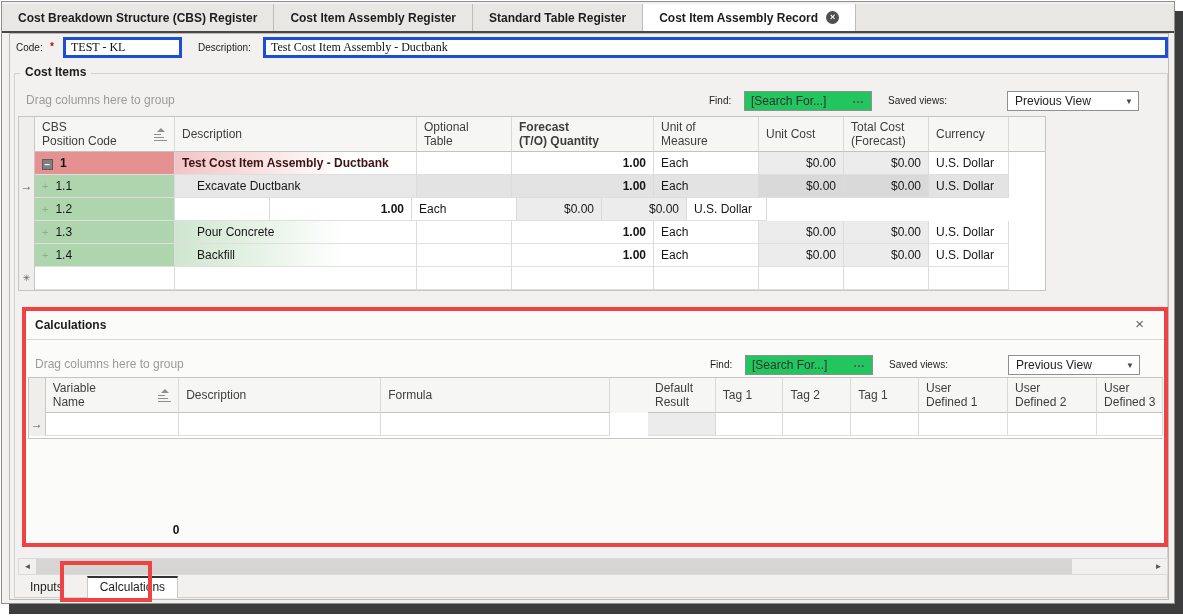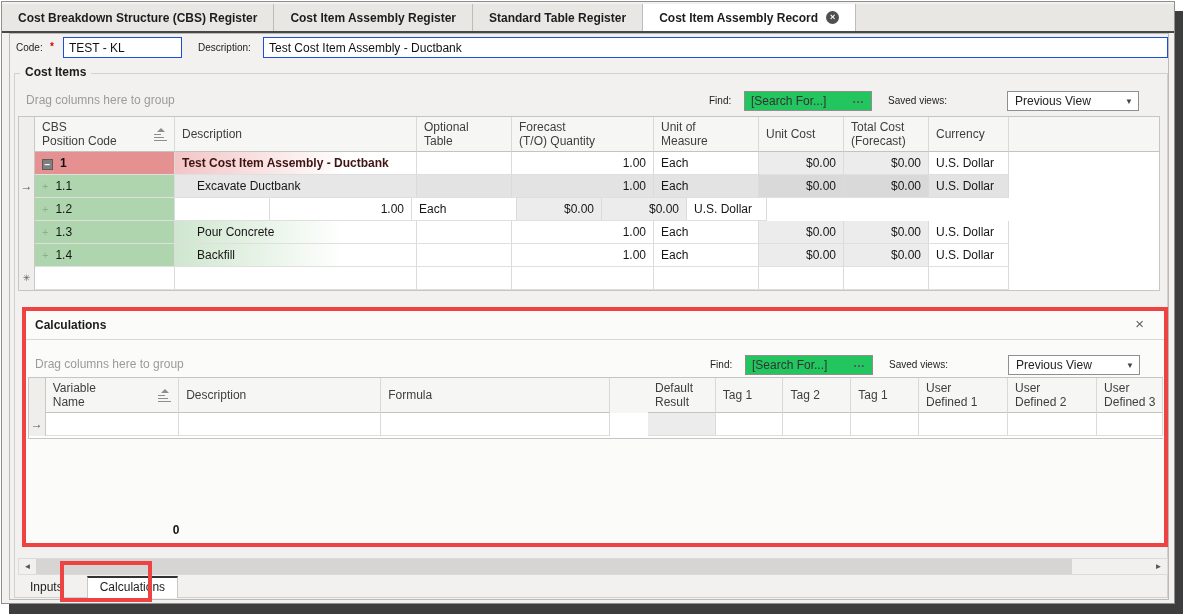--- a/index.html
+++ b/index.html
@@ -20,22 +20,22 @@
   .tab-close { display:inline-flex; align-items:center; justify-content:center;
                width:13px; height:13px; border-radius:50%; background:#4f4f4f; color:#fff;
                font-size:9px; line-height:1; font-weight:bold; }
 
   
   .frame { position:absolute; left:7px; top:31px; width:1160px; height:567px;
            border:1px solid #bbbab7; background:#f2f1ef; }
 
   .lbl { position:absolute; font-size:10px; color:#1c1c1c; white-space:nowrap; }
   .req { color:#d40000; font-weight:bold; }
-  .tbox { position:absolute; border:1px solid #1d4ed8; background:#fff; font-size:12px;
-          color:#111; padding:2px 5px; font-family:Liberation Sans, sans-serif; }
+  .tbox { position:absolute; border:3px solid #1d4ed8; background:#fff; font-size:12px;
+          color:#111; padding:2px 5px; font-family:Liberation Serif, serif; }
 
   
   .groupbox { position:absolute; left:12px; top:71px; width:1154px; height:525px;
               border:1px solid #d2d1ce; }
   .groupbox-label { position:absolute; left:18px; top:63px; padding:0 5px; background:#f2f1ef;
                     font-size:12px; font-weight:bold; color:#1c1c1c; z-index:3; }
 
   .hint { position:absolute; font-size:12px; color:#9b9b9b; }
 
   
@@ -58,21 +58,21 @@
   .g-row { display:flex; }
   .g-cell { height:23px; line-height:22px; font-size:12px; color:#161616; padding:0 7px;
             border-right:1px solid #dbdbda; border-bottom:1px solid #dfdfde;
             white-space:nowrap; overflow:hidden; background:#fff; }
   .ind { background:#efeeeb !important; border-right:1px solid #c8c8c6; border-bottom:none !important;
          text-align:center; padding:0 !important; color:#555; }
   .num { text-align:right; }
   .money-bg { background:#ececec; }
 
   
-  .mw0{width:16px;} .mw1{width:140px;} .mw2{width:242px;} .mw3{width:95px;} .mw4{width:142px;}
+  .mw0{width:16px;} .mw1{width:140px;} .mw2{width:242px;} .mw3{width:95px;} .mw4{width:142px;font-weight:bold;}
   .mw5{width:105px;} .mw6{width:85px;} .mw7{width:85px;} .mw8{width:80px;}
 
   .row-parent .cell-cbs { background:#e69191; font-weight:bold; color:#111; }
   .row-parent .cell-desc { background:linear-gradient(90deg,#f2c5c5,#ffffff 70%);
                            font-weight:bold; color:#3f1313; }
   .row-child .cell-cbs { background:#aed5ae; }
   .row-child .cell-desc { background:linear-gradient(90deg,#cfe6cf,#ffffff 70%); padding-left:22px; }
   .row-sel .g-cell:not(.cell-cbs):not(.ind) { background:#e3e3e3; }
   .row-sel .cell-desc { background:#e7e7e7 !important; }
   .row-sel .money-bg { background:#d9d9d9 !important; }
@@ -160,21 +160,21 @@
     <div class="findbox" style="left:742px; top:89px; width:128px;">
       <span class="ft">[Search For...]</span>
       <span class="dots">…</span>
     </div>
     <span class="lbl" style="left:886px; top:93px;">Saved views:</span>
     <div class="combo" style="left:1005px; top:89px; width:132px;">
       <span class="cv">Previous View</span>
       <span class="caret">▼</span>
     </div>
 
-    <div class="grid" style="left:16px; top:114px; width:1142px; height:175px;">
+    <div class="grid" style="left:16px; top:114px; width:1028px; height:175px;">
       <div class="g-head">
         <div class="g-hcell mw0 ind"></div>
         <div class="g-hcell mw1">
           <span>CBS</span>
             <span>Position Code</span>
           <span class="sort-icon">
               <i></i>
               <i></i>
               <i></i>
             </span>

